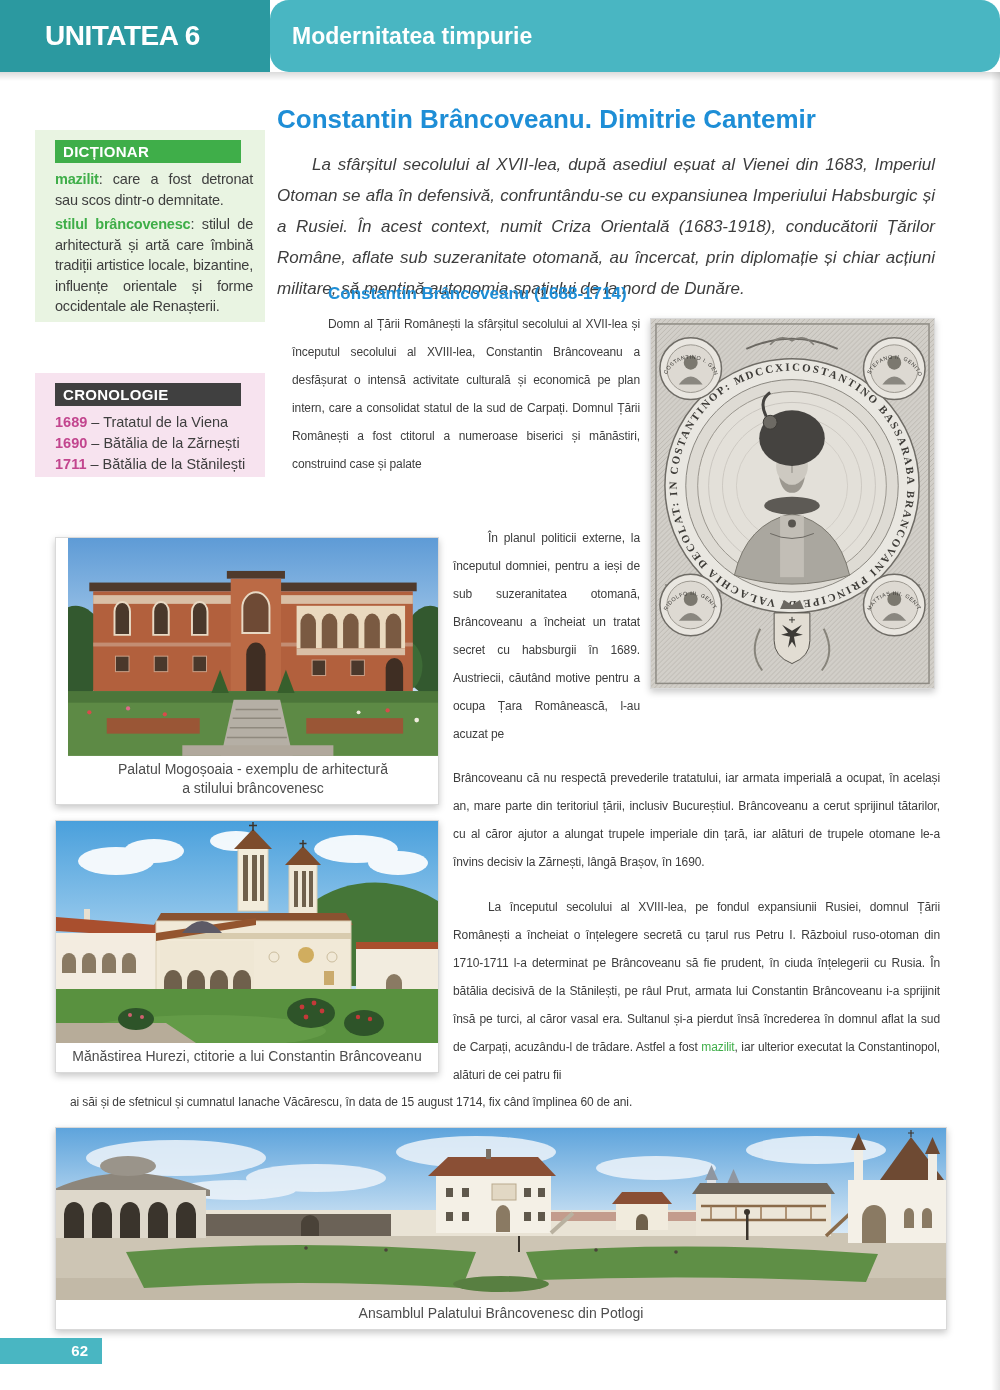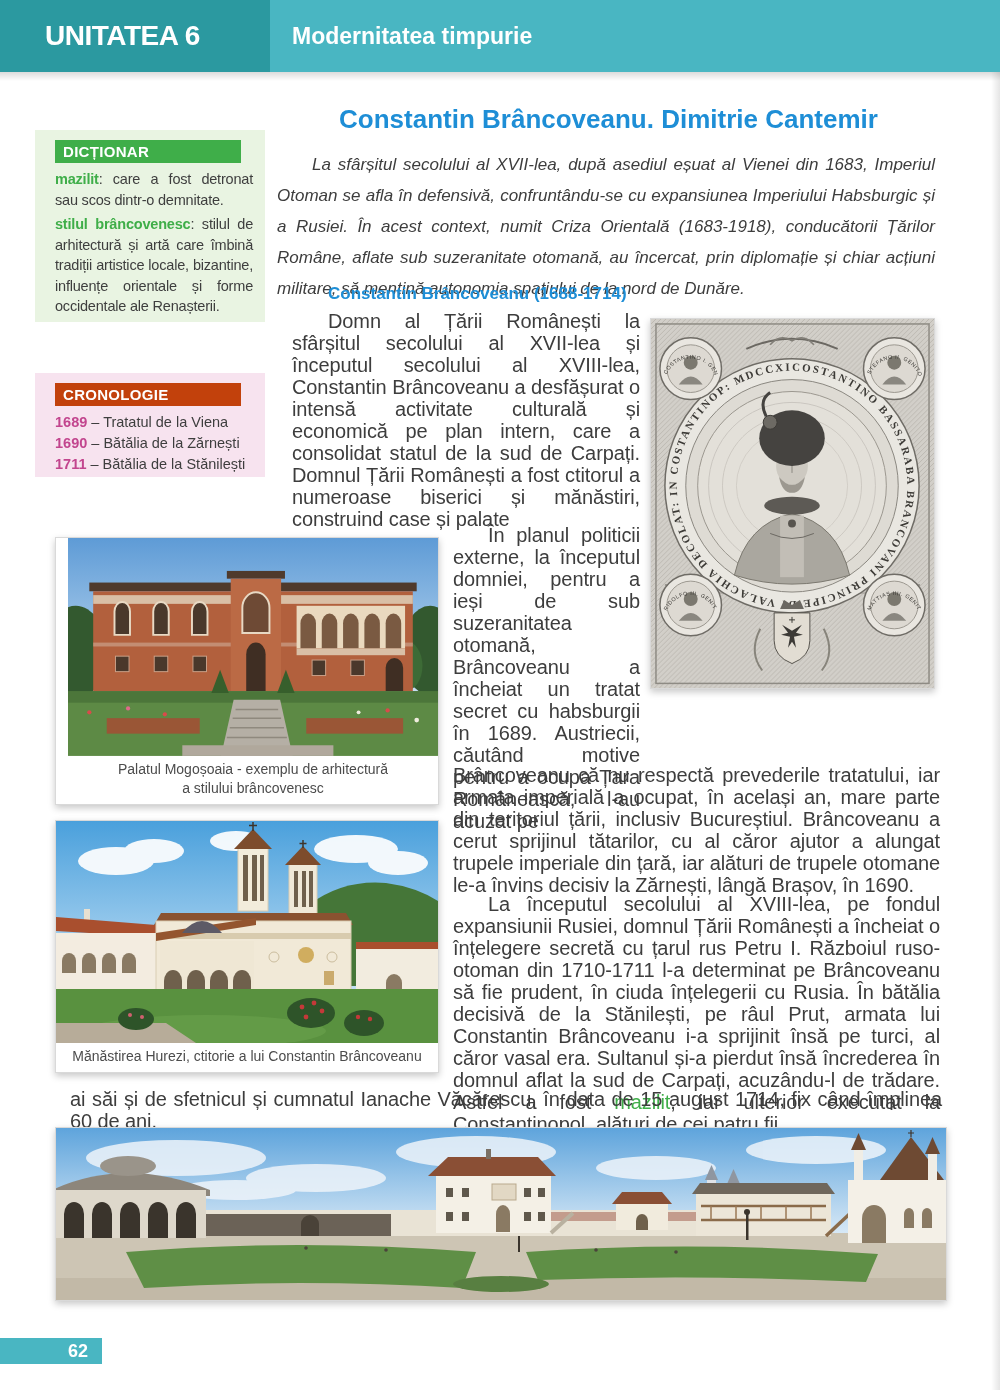--- a/index.html
+++ b/index.html
@@ -4,45 +4,45 @@
 <style>
   html,body{margin:0;padding:0;}
   body{font-family:"Liberation Sans","DejaVu Sans",sans-serif;background:#ffffff;}
   .page{position:relative;width:1000px;height:1390px;background:#ffffff;overflow:hidden;}
 
   
   .band{position:absolute;left:0;top:0;width:1000px;height:72px;}
   .band-unit{position:absolute;left:0;top:0;width:270px;height:72px;background:#2b99a0;color:#fff;
     font-weight:bold;font-size:28px;letter-spacing:-0.5px;line-height:72px;padding-left:45px;box-sizing:border-box;}
   .band-chapter{position:absolute;left:270px;top:0;width:730px;height:72px;background:#49b6c2;color:#fff;
-    font-weight:bold;font-size:23px;line-height:72px;padding-left:22px;box-sizing:border-box;}
+    font-weight:bold;font-size:23px;line-height:72px;padding-left:22px;box-sizing:border-box;border-radius:19px;}
   .band-shadow{position:absolute;left:0;top:72px;width:1000px;height:9px;
     background:linear-gradient(to bottom,rgba(0,0,0,.14),rgba(0,0,0,0));}
 
   
   .side-box{position:absolute;left:35px;width:230px;box-sizing:border-box;margin-top:10px;}
   .dict-box{top:120px;height:192px;background:#e9f4e2;}
   .crono-box{top:363px;height:104px;background:#f7e3ef;}
   .side-title{margin:10px 24px 6px 20px;color:#fff;font-weight:bold;font-size:15px;
     padding:3px 0 3px 8px;letter-spacing:.3px;}
   .dict-box .side-title{background:#3fae49;}
-  .crono-box .side-title{background:#c2410c;}
+  .crono-box .side-title{background:#404040;}
   .dict-entry{margin:2px 12px 4px 20px;font-size:14.5px;line-height:20.5px;letter-spacing:-0.2px;
     text-align:justify;color:#3e3e3e;}
   .term{color:#3fae49;font-weight:bold;}
   .crono-item{margin:1px 8px 1px 20px;font-size:14.5px;line-height:20px;color:#3e3e3e;}
   .year{color:#c2458e;font-weight:bold;}
 
   
-  .lesson-title{position:absolute;left:277px;top:104px;width:663px;margin:0;text-align:center;
+  .lesson-title{position:absolute;left:277px;top:104px;width:663px;margin:0;
     font-size:26px;font-weight:bold;color:#1e8ed6;}
   .intro{position:absolute;left:277px;top:149px;width:658px;margin:0;font-style:italic;
     font-size:17px;line-height:31px;text-align:justify;text-indent:35px;color:#3d3d3d;}
   .section-heading{position:absolute;left:328px;top:284px;margin:0;font-size:17px;font-weight:bold;color:#1e8ed6;}
-  .body{position:absolute;margin:0;font-size:20px;line-height:22px;letter-spacing:-0.1px;
+  .body{position:absolute;margin:0;font-size:12px;line-height:28px;letter-spacing:-0.1px;
     text-align:justify;color:#3d3d3d;}
   .para1col{left:292px;top:310px;width:348px;text-indent:36px;}
   .para1wide{left:70px;top:481px;width:566px;}
   .para2col{left:453px;top:524px;width:187px;text-indent:35px;}
   .para2wide{left:453px;top:764px;width:487px;}
   .para3{left:453px;top:893px;width:487px;text-indent:35px;}
   .para3wide{left:70px;top:1088px;width:872px;}
   .green{color:#3fae49;}
 
   
@@ -51,21 +51,21 @@
   figure.fig svg{display:block;width:100%;height:auto;}
   .caption{background:#fff;text-align:center;font-size:14px;line-height:19px;color:#4c4c4c;
     padding:4px 2px 6px 2px;}
   .fig-portrait{left:650px;top:318px;width:285px;}
   .fig-mogosoaia{left:55px;top:537px;width:384px;padding-left:12px;}
   .fig-hurezi{left:55px;top:820px;width:384px;}
   .fig-panorama{left:55px;top:1127px;width:892px;}
 
   
   .pagenum-bar{position:absolute;left:0;top:1338px;width:102px;height:26px;background:#49b6c2;
-    color:#fff;font-weight:bold;font-size:18px;line-height:26px;text-align:right;
+    color:#fff;font-weight:bold;font-size:15px;line-height:26px;text-align:right;
     padding-right:14px;box-sizing:border-box;}
   .page-edge{position:absolute;right:0;top:72px;width:9px;height:1318px;
     background:linear-gradient(to right,rgba(0,0,0,0),rgba(0,0,0,.10));}
 </style>
 </head>
 <body>
 
 <div class="page">
 
   <header class="band">
@@ -429,19 +429,22 @@
       <g>
         <rect x="690" y="86" width="2.5" height="26" fill="#3a342c"></rect>
           <circle cx="691" cy="84" r="3" fill="#3a342c"></circle>
         <rect x="462" y="108" width="2" height="16" fill="#3a342c"></rect>
         <circle cx="250" cy="120" r="1.8" fill="#4a443a"></circle>
           <circle cx="330" cy="122" r="1.8" fill="#4a443a"></circle>
         <circle cx="540" cy="122" r="1.8" fill="#4a443a"></circle>
           <circle cx="620" cy="124" r="1.8" fill="#4a443a"></circle>
       </g>
     </svg>
+    <figcaption class="caption">
+      <div>Ansamblul Palatului Brâncovenesc din Potlogi</div>
+    </figcaption>
   </figure>
 
   <footer class="pagenum-bar">
     <span>62</span>
   </footer>
   <div class="page-edge"></div>
 </div>
 
 </body></html>

